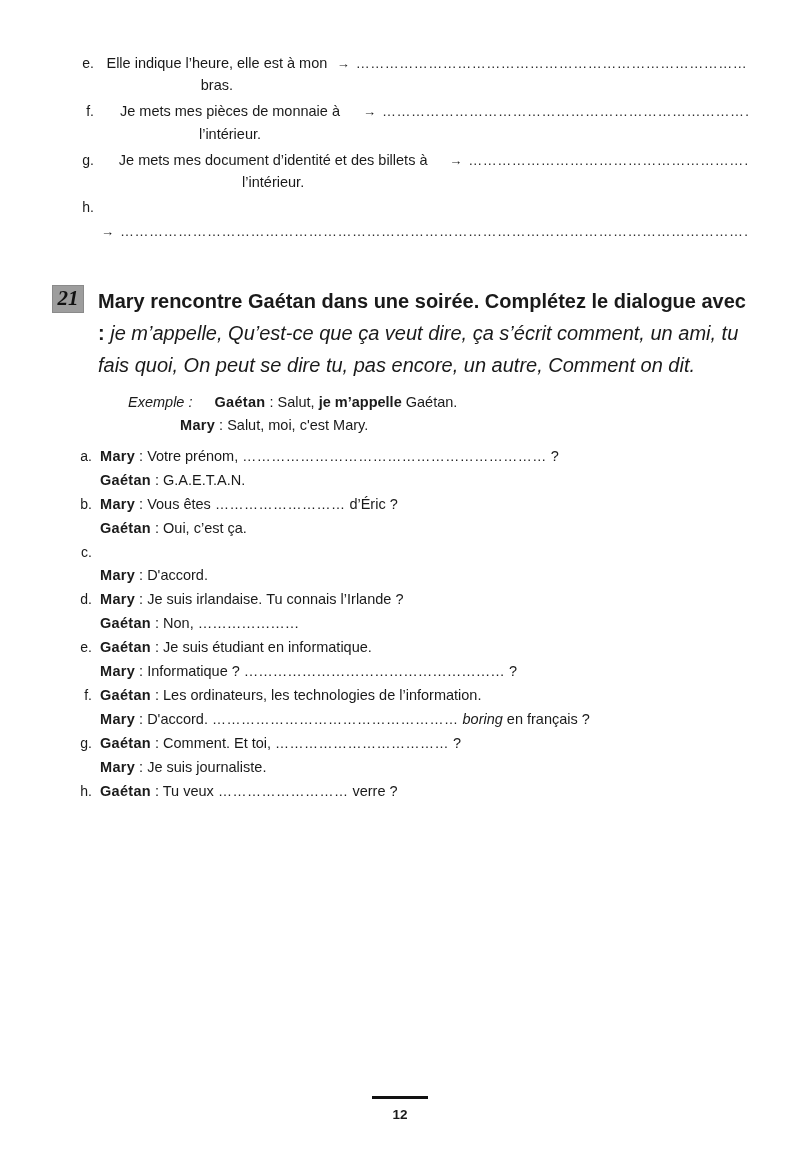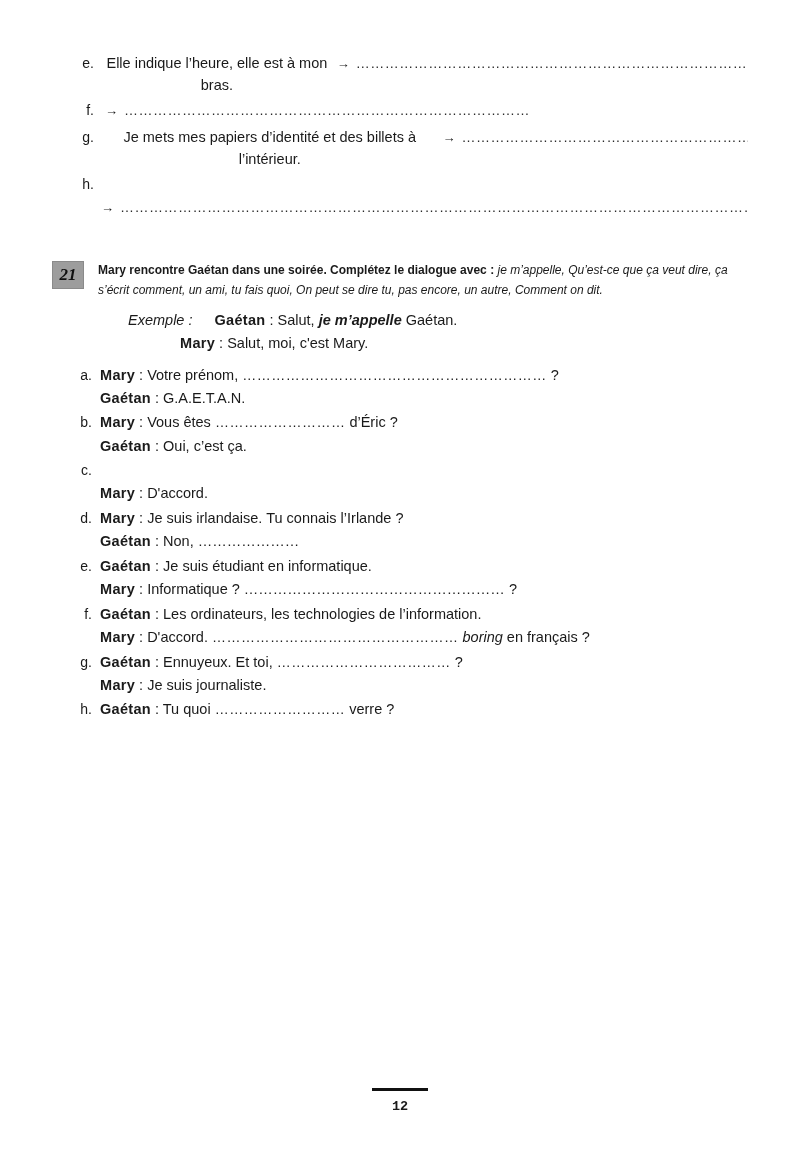--- a/index.html
+++ b/index.html
@@ -76,41 +76,41 @@
     position: absolute;
     left: -20px;
     top: 0px;
     width: 30px;
     height: 26px;
     background: #9d9d9d;
     color: #111;
     font-family: "Liberation Serif", serif;
     font-style: italic;
     font-weight: bold;
-    font-size: 17px;
+    font-size: 21px;
     display: flex;
     align-items: center;
     justify-content: center;
     border: 1px solid #8a8a8a;
   }
   .ex-head {
     margin-left: 26px;
-    font-size: 12px;
+    font-size: 20px;
     line-height: 1.62;
   }
   .ex-head b { font-weight: bold; }
   .ex-head i { font-style: italic; }
 
   .example {
     margin-left: 56px;
     margin-top: 9px;
     font-size: 14.5px;
     line-height: 1.6;
   }
-  .example .ex-word { font-style: italic; font-weight: bold; }
+  .example .ex-word { font-weight: bold; }
   .example .spk { font-weight: bold; }
   .example .indent2 { margin-left: 52px; }
 
   .items { margin-top: 8px; }
   .item { margin-bottom: 1px; }
   .item .row {
     display: flex;
     align-items: baseline;
     font-size: 14.5px;
     line-height: 1.62;
@@ -128,23 +128,22 @@
     letter-spacing: 0.3px;
     text-align: right;
   }
   .ital { font-style: italic; margin-top: 32px; }
 
   
   .footer {
     position: absolute;
     left: 0;
     right: 0;
-    bottom: 36px;
+    bottom: 28px;
     text-align: center;
-    font-family: Liberation Mono, monospace;
   }
   .footer .rule {
     width: 56px;
     height: 3px;
     background: #111;
     margin: 0 auto 8px auto;
   }
   .footer .pg {
     font-size: 13.5px;
     font-weight: bold;
@@ -159,27 +158,28 @@
 
     <div class="line">
       <span class="lbl">e.</span>
       <span class="txt">Elle indique l’heure, elle est à mon bras.</span>
       <span class="arrow">→</span>
       <span class="dots">………………………………………………………………………………</span>
     </div>
 
     <div class="line">
       <span class="lbl">f.</span>
+      <span class="txt">Je mets mes pièces de monnaie à l’intérieur.</span>
       <span class="arrow">→</span>
       <span class="dots">…………………………………………………………………………</span>
     </div>
 
     <div class="line">
       <span class="lbl">g.</span>
-      <span class="txt">Je mets mes papiers d’identité et des billets à l’intérieur.</span>
+      <span class="txt">Je mets mes document d’identité et des billets à l’intérieur.</span>
       <span class="arrow">→</span>
       <span class="dots">………………………………………………………</span>
     </div>
 
     <div>
       <div class="line">
         <span class="lbl">h.</span>
       </div>
       <div class="h-second">
         <span class="arrow">→</span>
@@ -269,32 +269,32 @@
         </div>
         <div class="row sub">
           <span class="lbl2">.</span>
           <span><span class="spk">Mary</span><span> : D'accord. </span><span class="dots-fixed">……………………………………………</span><span class="ital"> boring</span><span> en français ?</span></span>
         </div>
       </div>
 
       <div class="item">
         <div class="row">
           <span class="lbl2">g.</span>
-          <span><span class="spk">Gaétan</span><span> : Ennuyeux. Et toi, </span><span class="dots-fixed">………………………………</span><span> ?</span></span>
+          <span><span class="spk">Gaétan</span><span> : Comment. Et toi, </span><span class="dots-fixed">………………………………</span><span> ?</span></span>
         </div>
         <div class="row sub">
           <span class="lbl2">.</span>
           <span><span class="spk">Mary</span><span> : Je suis journaliste.</span></span>
         </div>
       </div>
 
       <div class="item">
         <div class="row">
           <span class="lbl2">h.</span>
-          <span><span class="spk">Gaétan</span><span> : Tu quoi </span><span class="dots-fixed">………………………</span><span> verre ?</span></span>
+          <span><span class="spk">Gaétan</span><span> : Tu veux </span><span class="dots-fixed">………………………</span><span> verre ?</span></span>
         </div>
       </div>
 
     </div>
   </div>
 
   <div class="footer">
     <div class="rule"></div>
     <div class="pg">12</div>
   </div>

